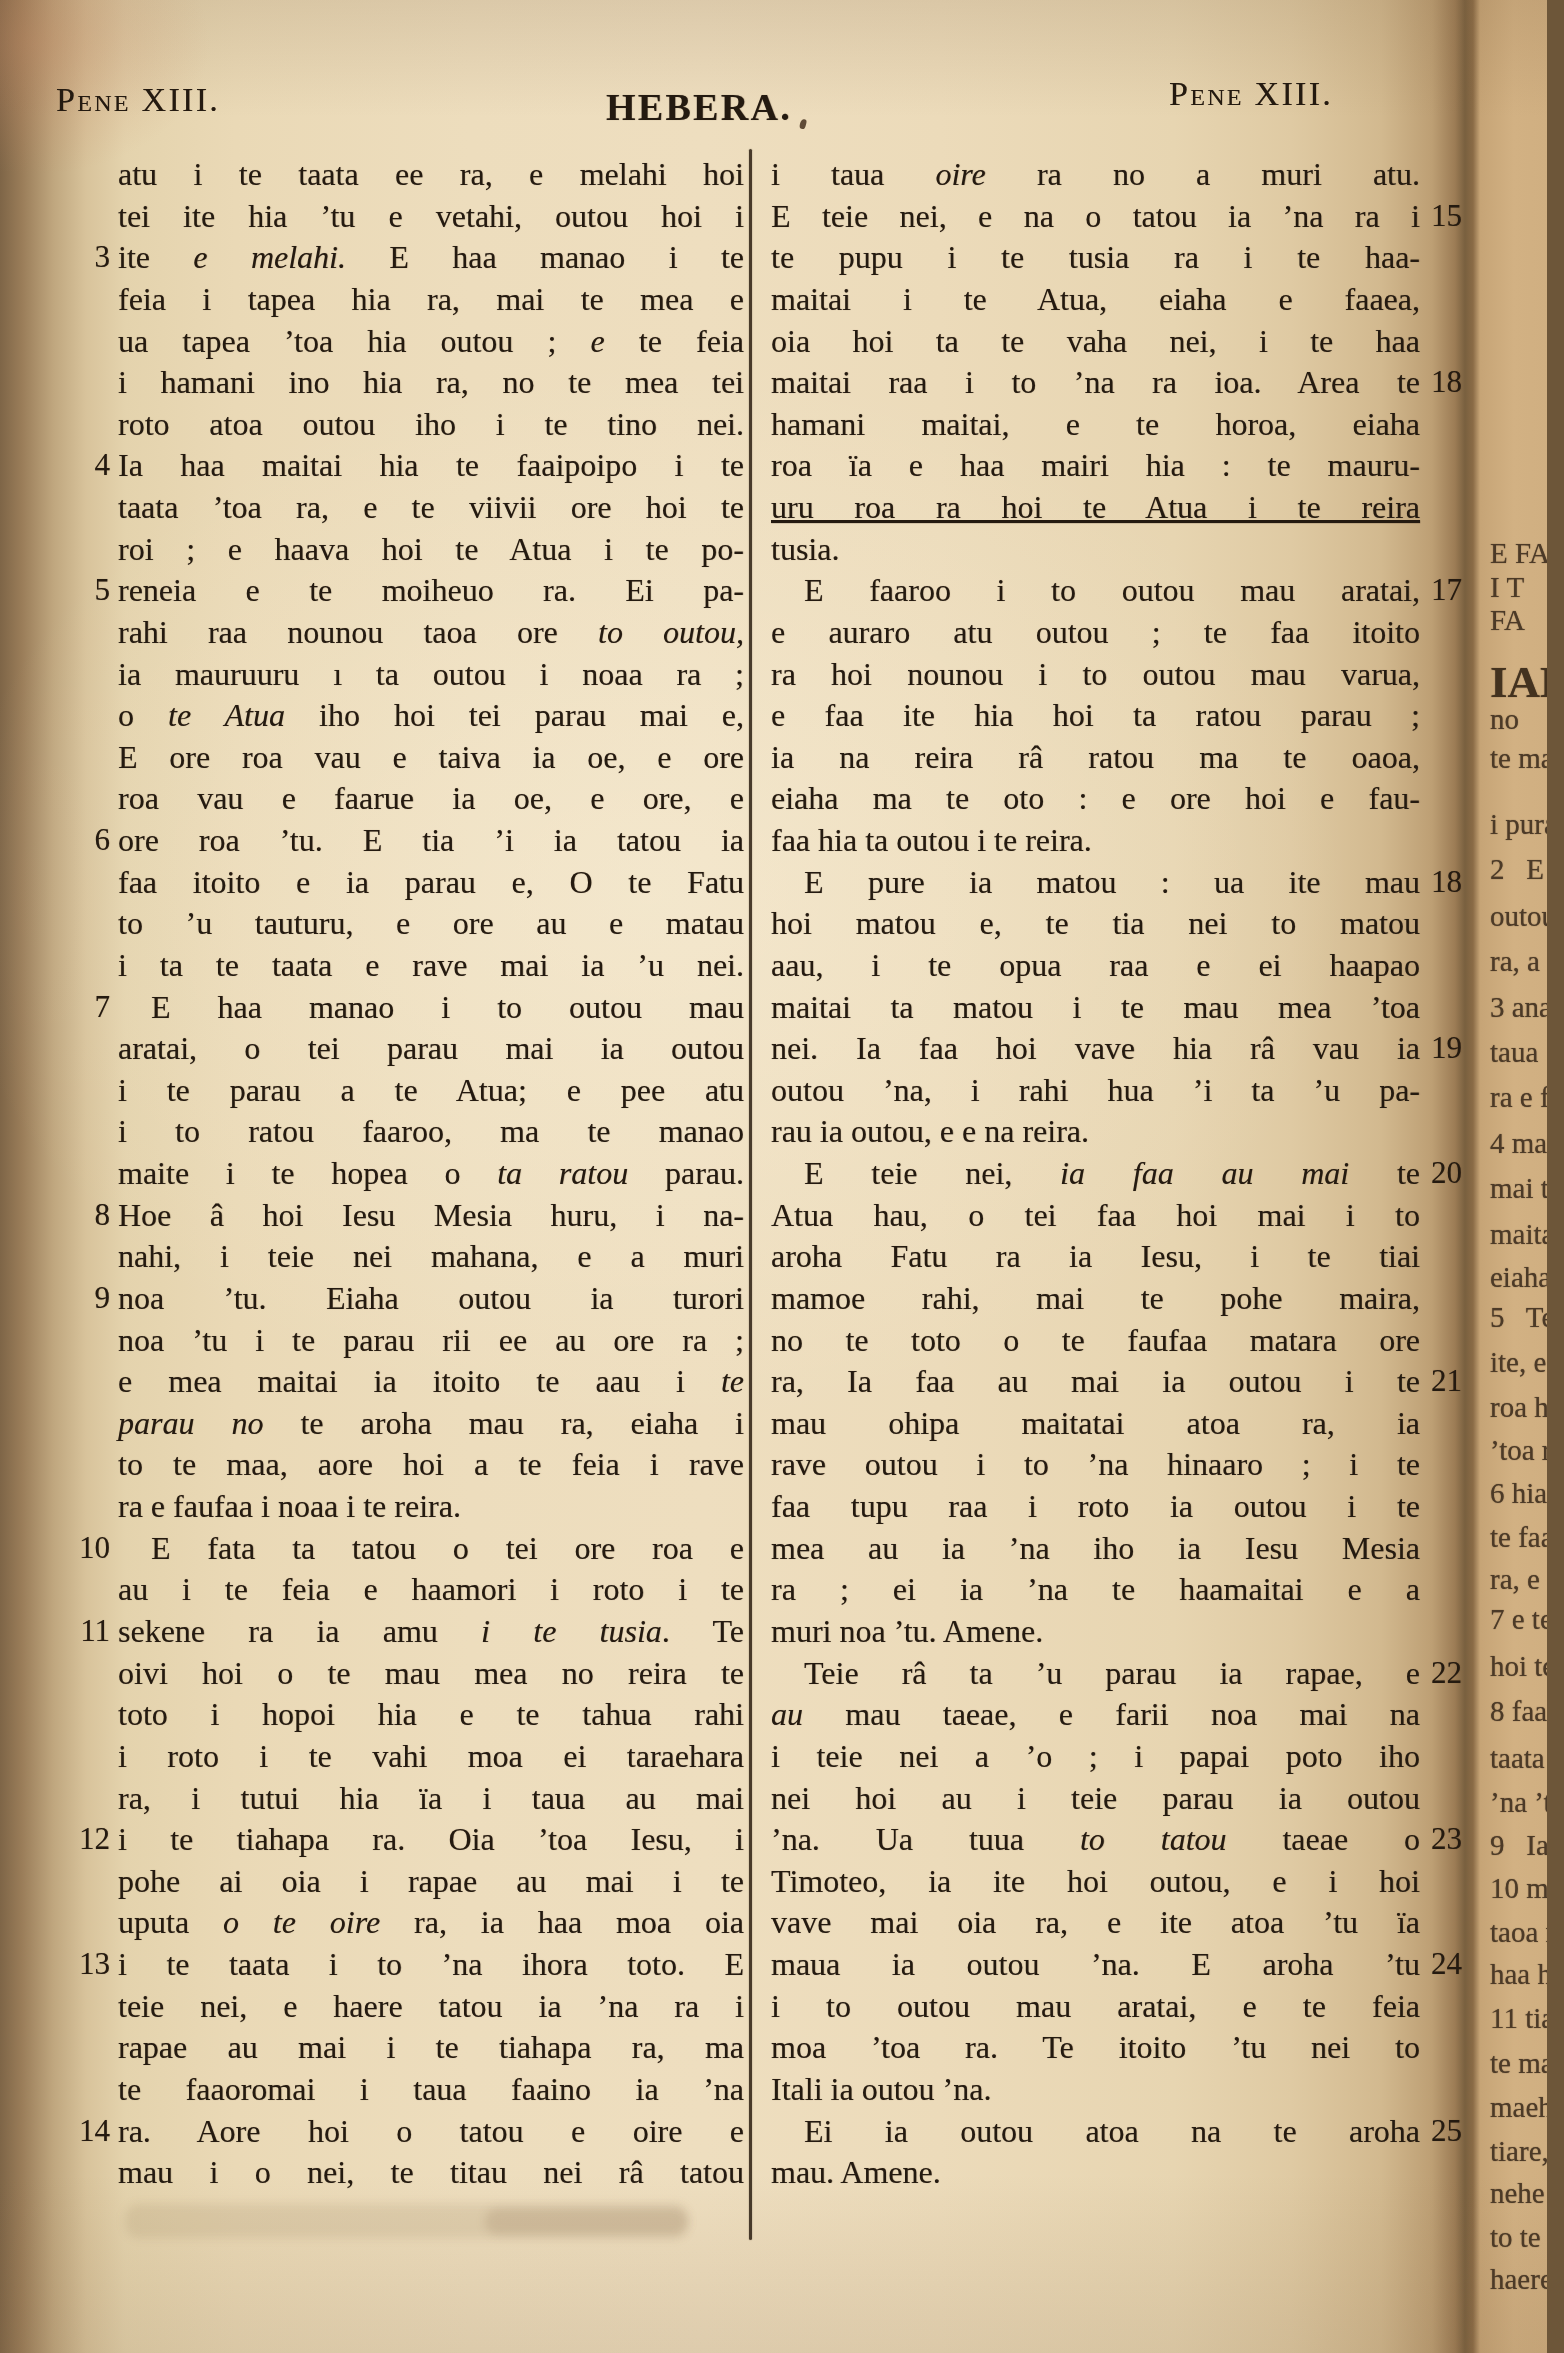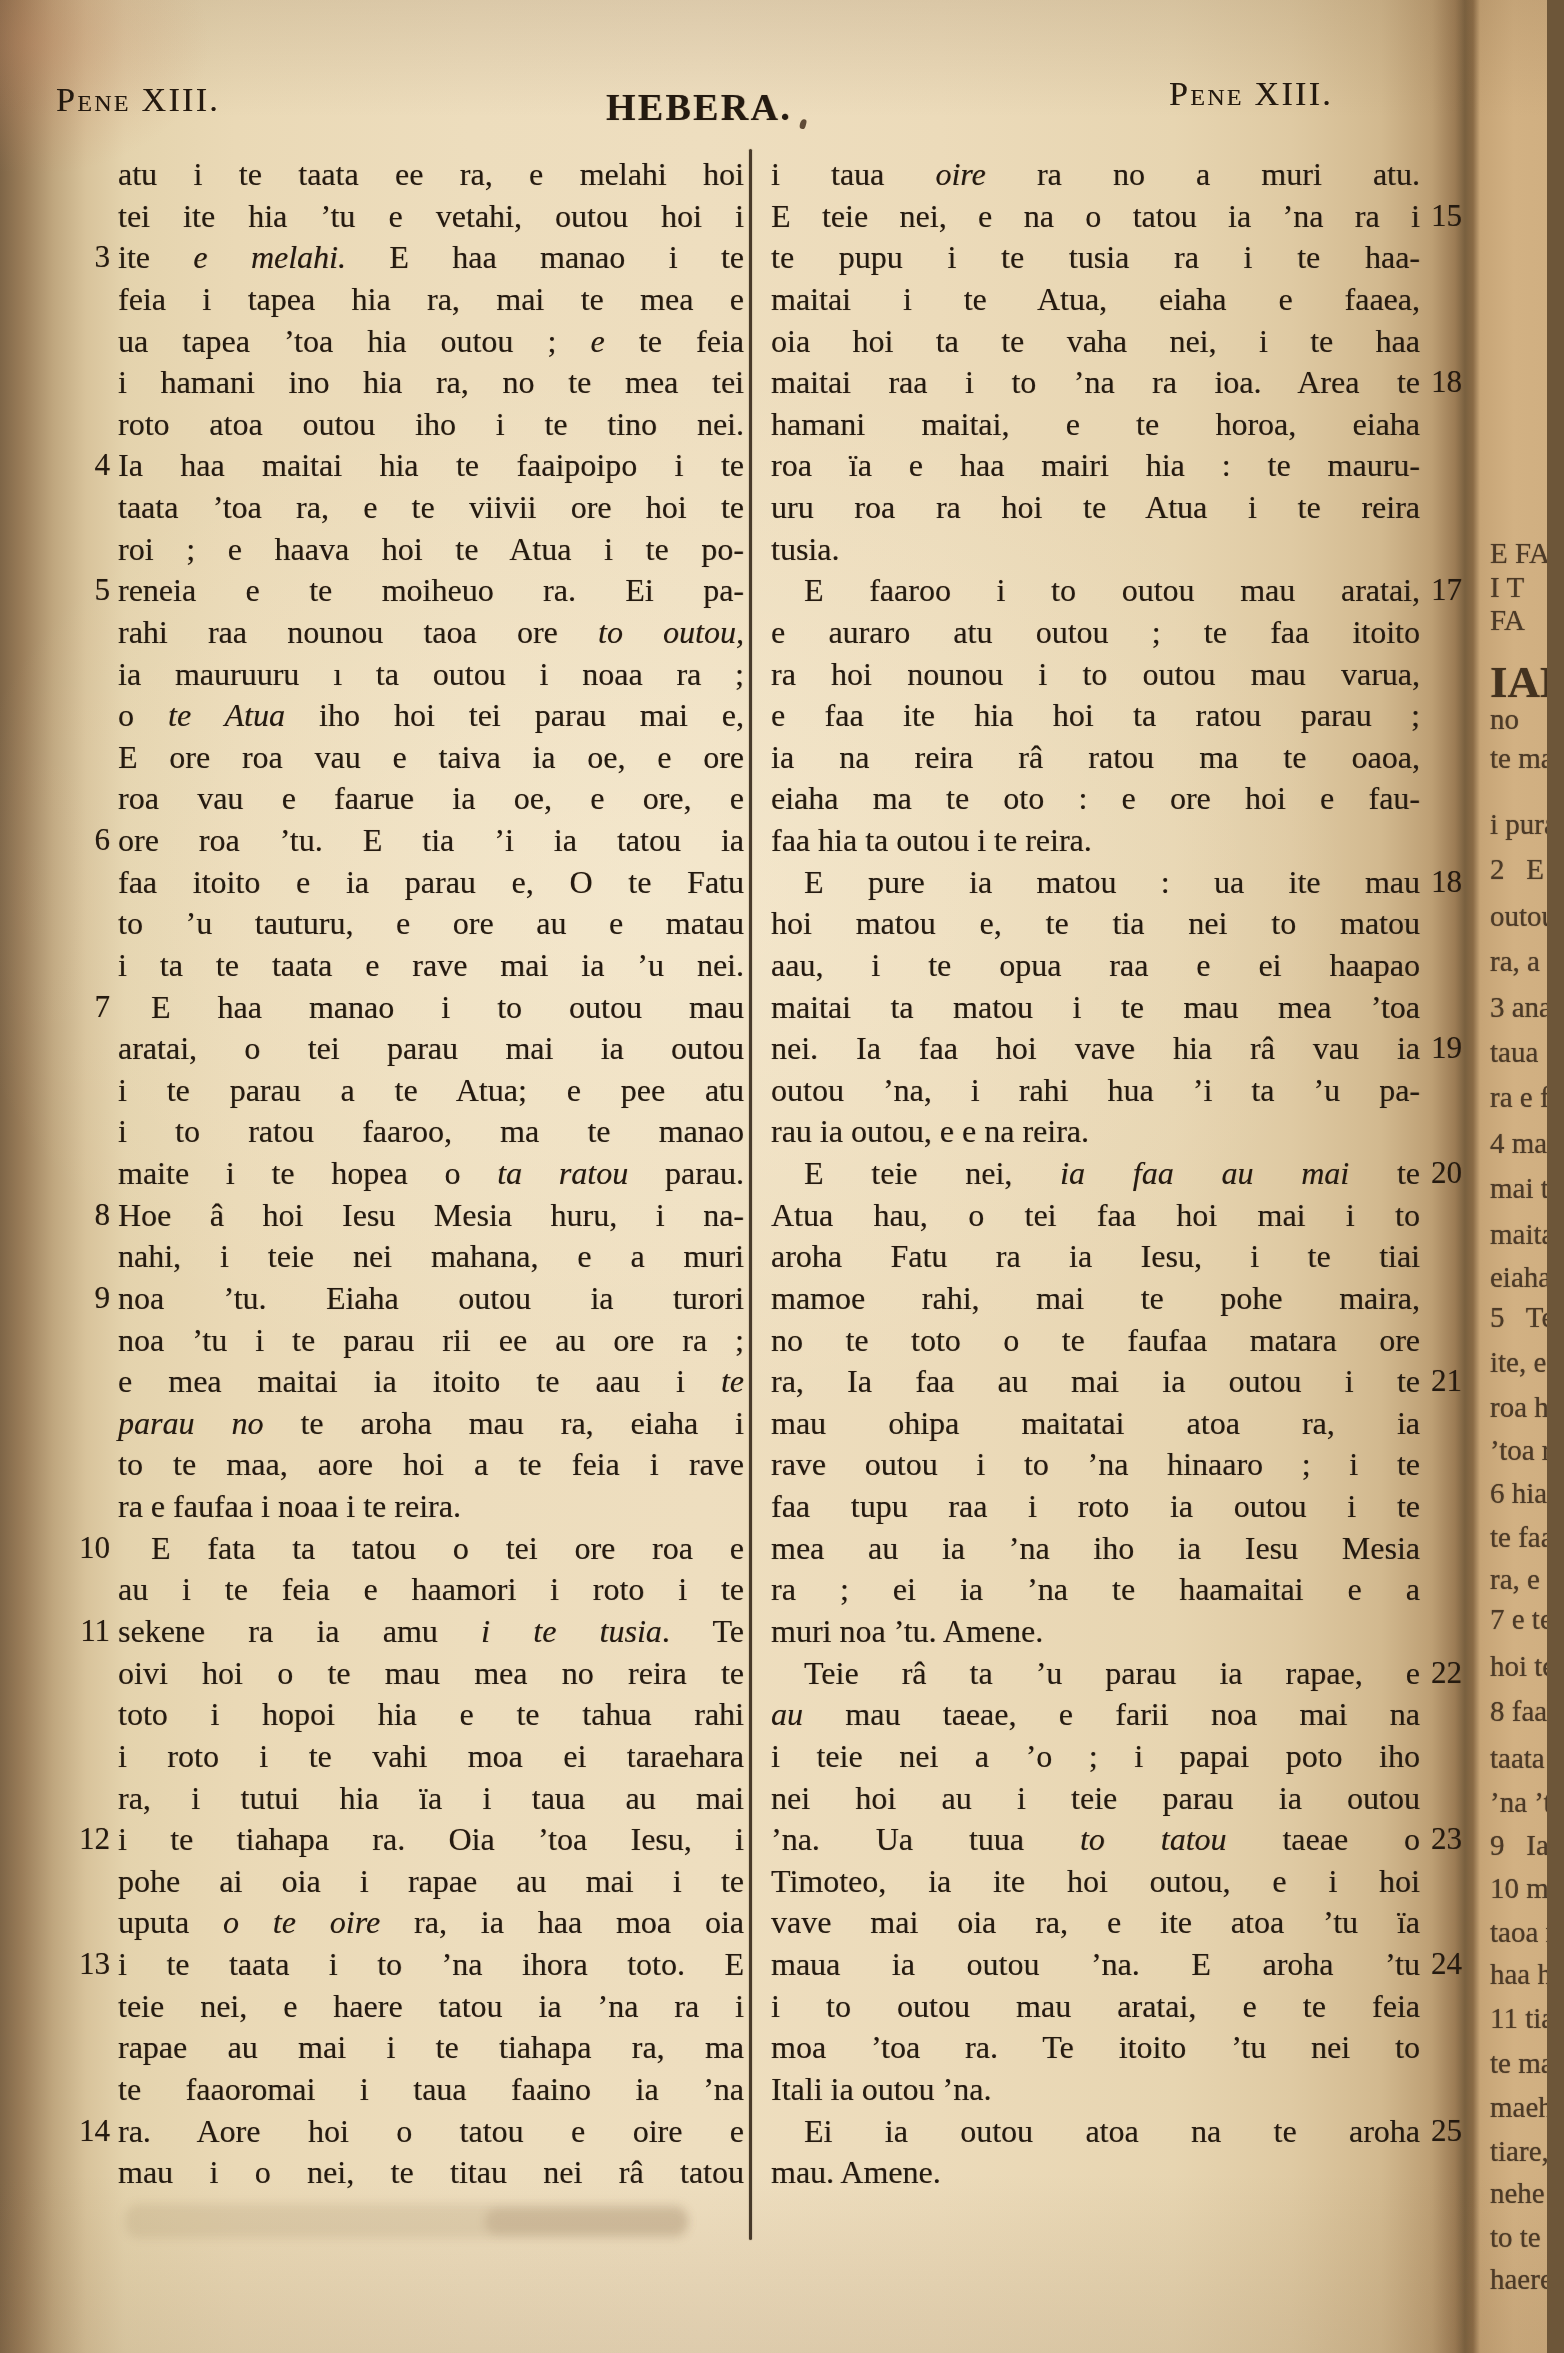--- a/index.html
+++ b/index.html
@@ -256,21 +256,21 @@
       <div class="line just" style="top: 208px; left: 0px; right: 0px;">
         <span class="vnum">18</span>
         <div class="ltext">maitai raa i to ’na ra ioa. Area te</div>
       </div>
       <div class="line just" style="top: 250px; left: 0px; right: 0px;">
         <div class="ltext">hamani maitai, e te horoa, eiaha</div>
       </div>
       <div class="line just" style="top: 291px; left: 0px; right: 0px;">
         <div class="ltext">roa ïa e haa mairi hia : te mauru-</div>
       </div>
-      <div class="line just" style="top: 333px; left: 0px; right: 4px;">
+      <div class="line just" style="top: 333px; left: 0px; right: 4px; text-decoration: underline;">
         <div class="ltext">uru roa ra hoi te Atua i te reira</div>
       </div>
       <div class="line noj" style="top: 375px; left: 0px; right: 0px;">
         <div class="ltext">tusia.</div>
       </div>
       <div class="line just indent" style="top: 416px; left: 0px; right: 0px;">
         <span class="vnum">17</span>
         <div class="ltext">E faaroo i to outou mau aratai,</div>
       </div>
       <div class="line just" style="top: 458px; left: 0px; right: 0px;">

